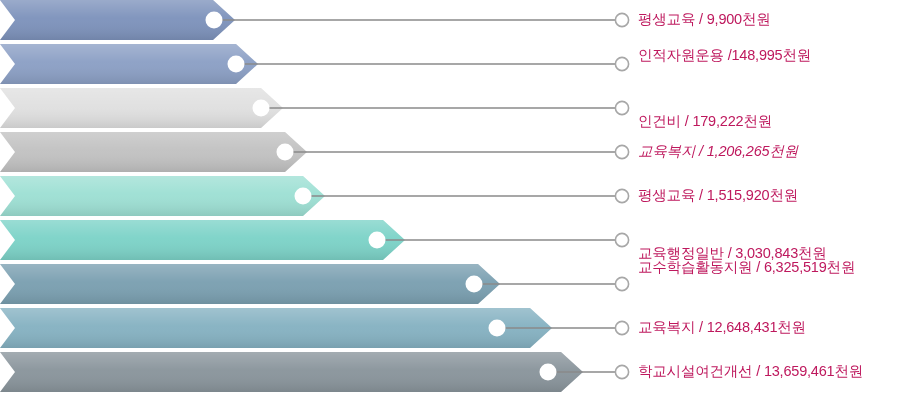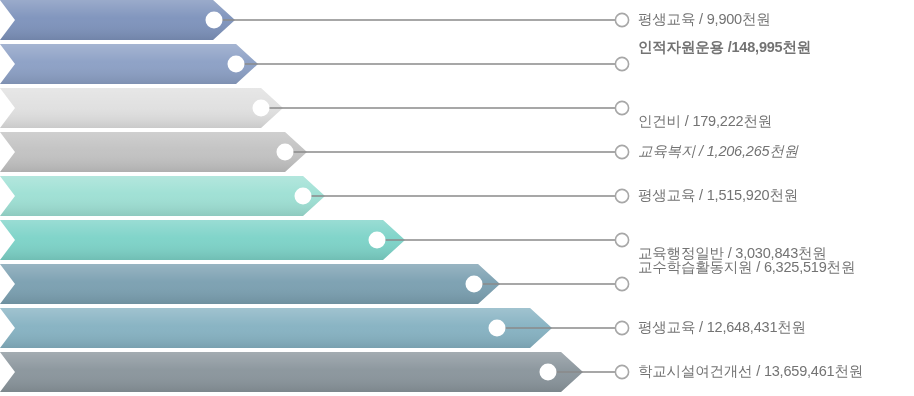--- a/index.html
+++ b/index.html
@@ -22,21 +22,21 @@
     left: 0;
     top: 0;
     width: 914px;
     height: 396px;
     display: block;
   }
   .row-label {
     position: absolute;
     left: 638px;
     font-size: 14.5px;
-    color: #737373;
+    color: #be185d;
     white-space: nowrap;
     letter-spacing: -0.2px;
     line-height: 1;
   }
 </style>
 </head>
 <body>
 
 <div id="chart-root">
 
@@ -96,23 +96,23 @@
         <circle cx="622" cy="284" r="6.6" fill="#ffffff" stroke="#a7a7a7" stroke-width="1.6"></circle>
         <circle cx="497" cy="328" r="8.5" fill="#ffffff"></circle>
         <circle cx="622" cy="328" r="6.6" fill="#ffffff" stroke="#a7a7a7" stroke-width="1.6"></circle>
         <circle cx="548" cy="372" r="8.5" fill="#ffffff"></circle>
         <circle cx="622" cy="372" r="6.6" fill="#ffffff" stroke="#a7a7a7" stroke-width="1.6"></circle>
       </g>
   </svg>
 
   <div id="labels-layer">
       <div class="row-label" style="top: 12px;">평생교육 / 9,900천원</div>
-      <div class="row-label" style="top: 40px; font-weight: bold;">인적자원운용 /148,995천원</div>
+      <div class="row-label" style="top: 48px;">인적자원운용 /148,995천원</div>
       <div class="row-label" style="top: 114px;">인건비 / 179,222천원</div>
       <div class="row-label" style="top: 144px; font-style: italic;">교육복지 / 1,206,265천원</div>
       <div class="row-label" style="top: 188px;">평생교육 / 1,515,920천원</div>
       <div class="row-label" style="top: 246px;">교육행정일반 / 3,030,843천원</div>
       <div class="row-label" style="top: 260px; text-align: center;">교수학습활동지원 / 6,325,519천원</div>
-      <div class="row-label" style="top: 320px;">평생교육 / 12,648,431천원</div>
+      <div class="row-label" style="top: 320px;">교육복지 / 12,648,431천원</div>
       <div class="row-label" style="top: 364px;">학교시설여건개선 / 13,659,461천원</div>
     </div>
 
 </div>
 
 </body></html>

